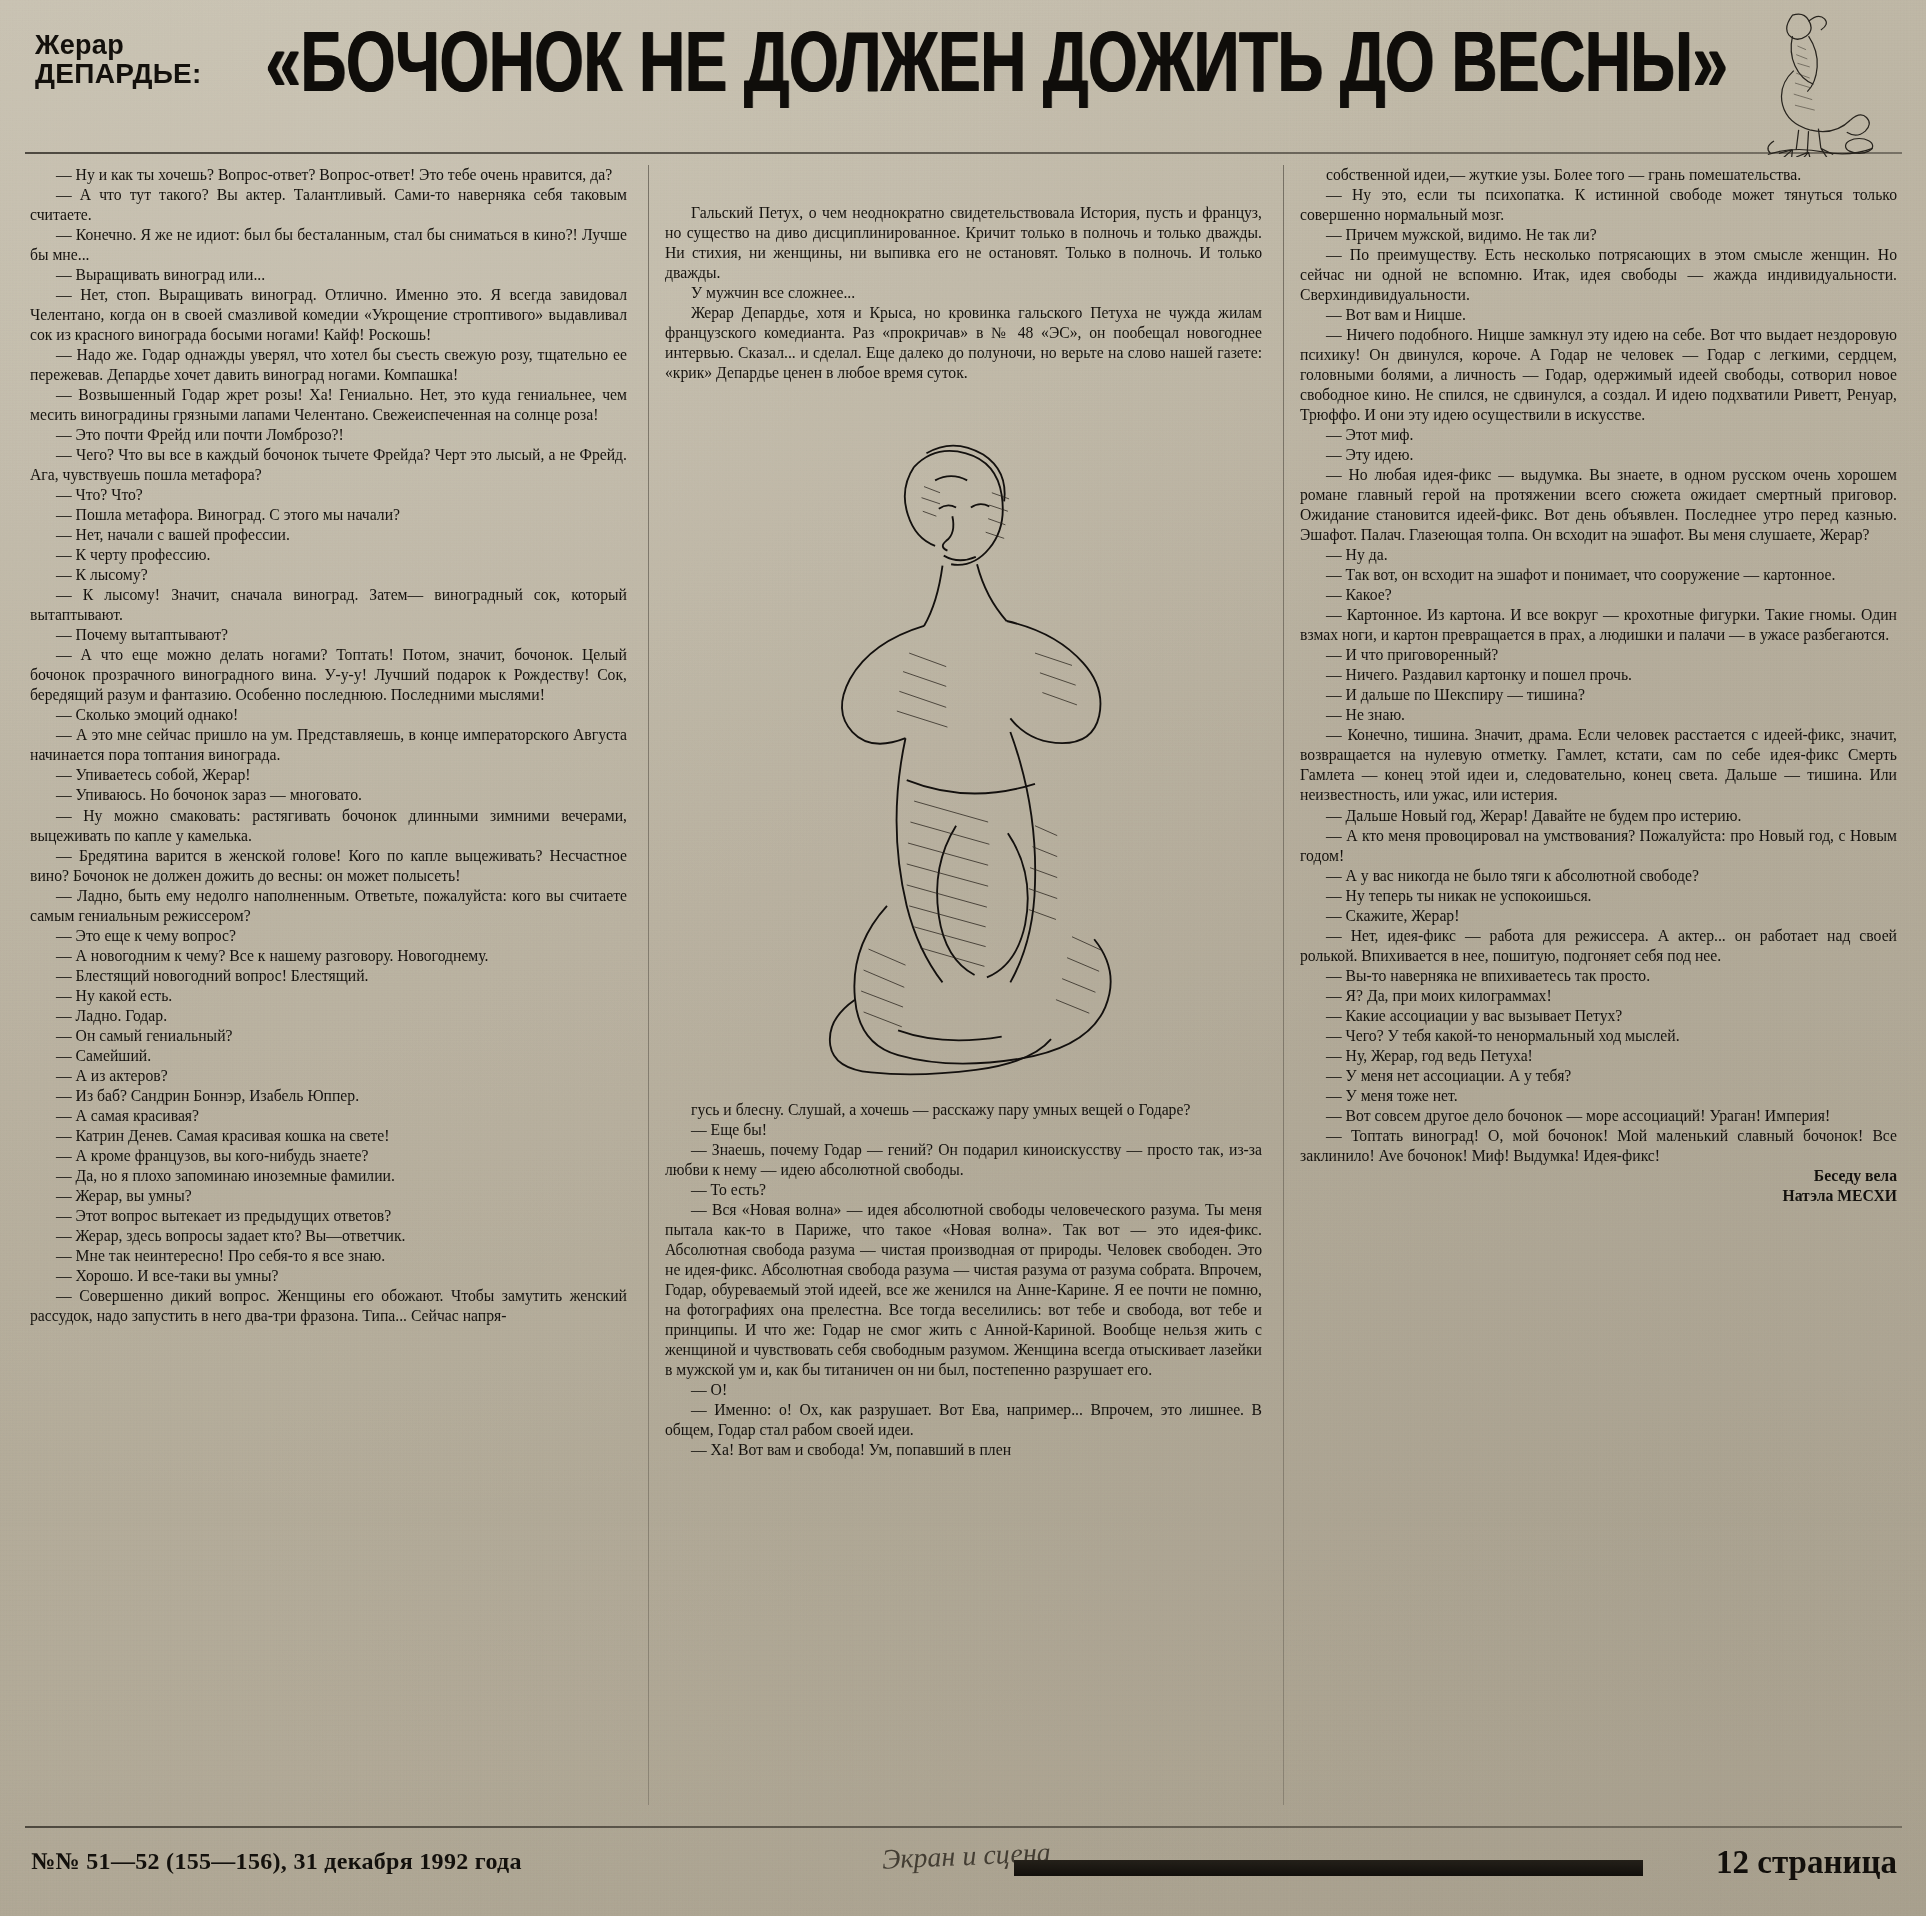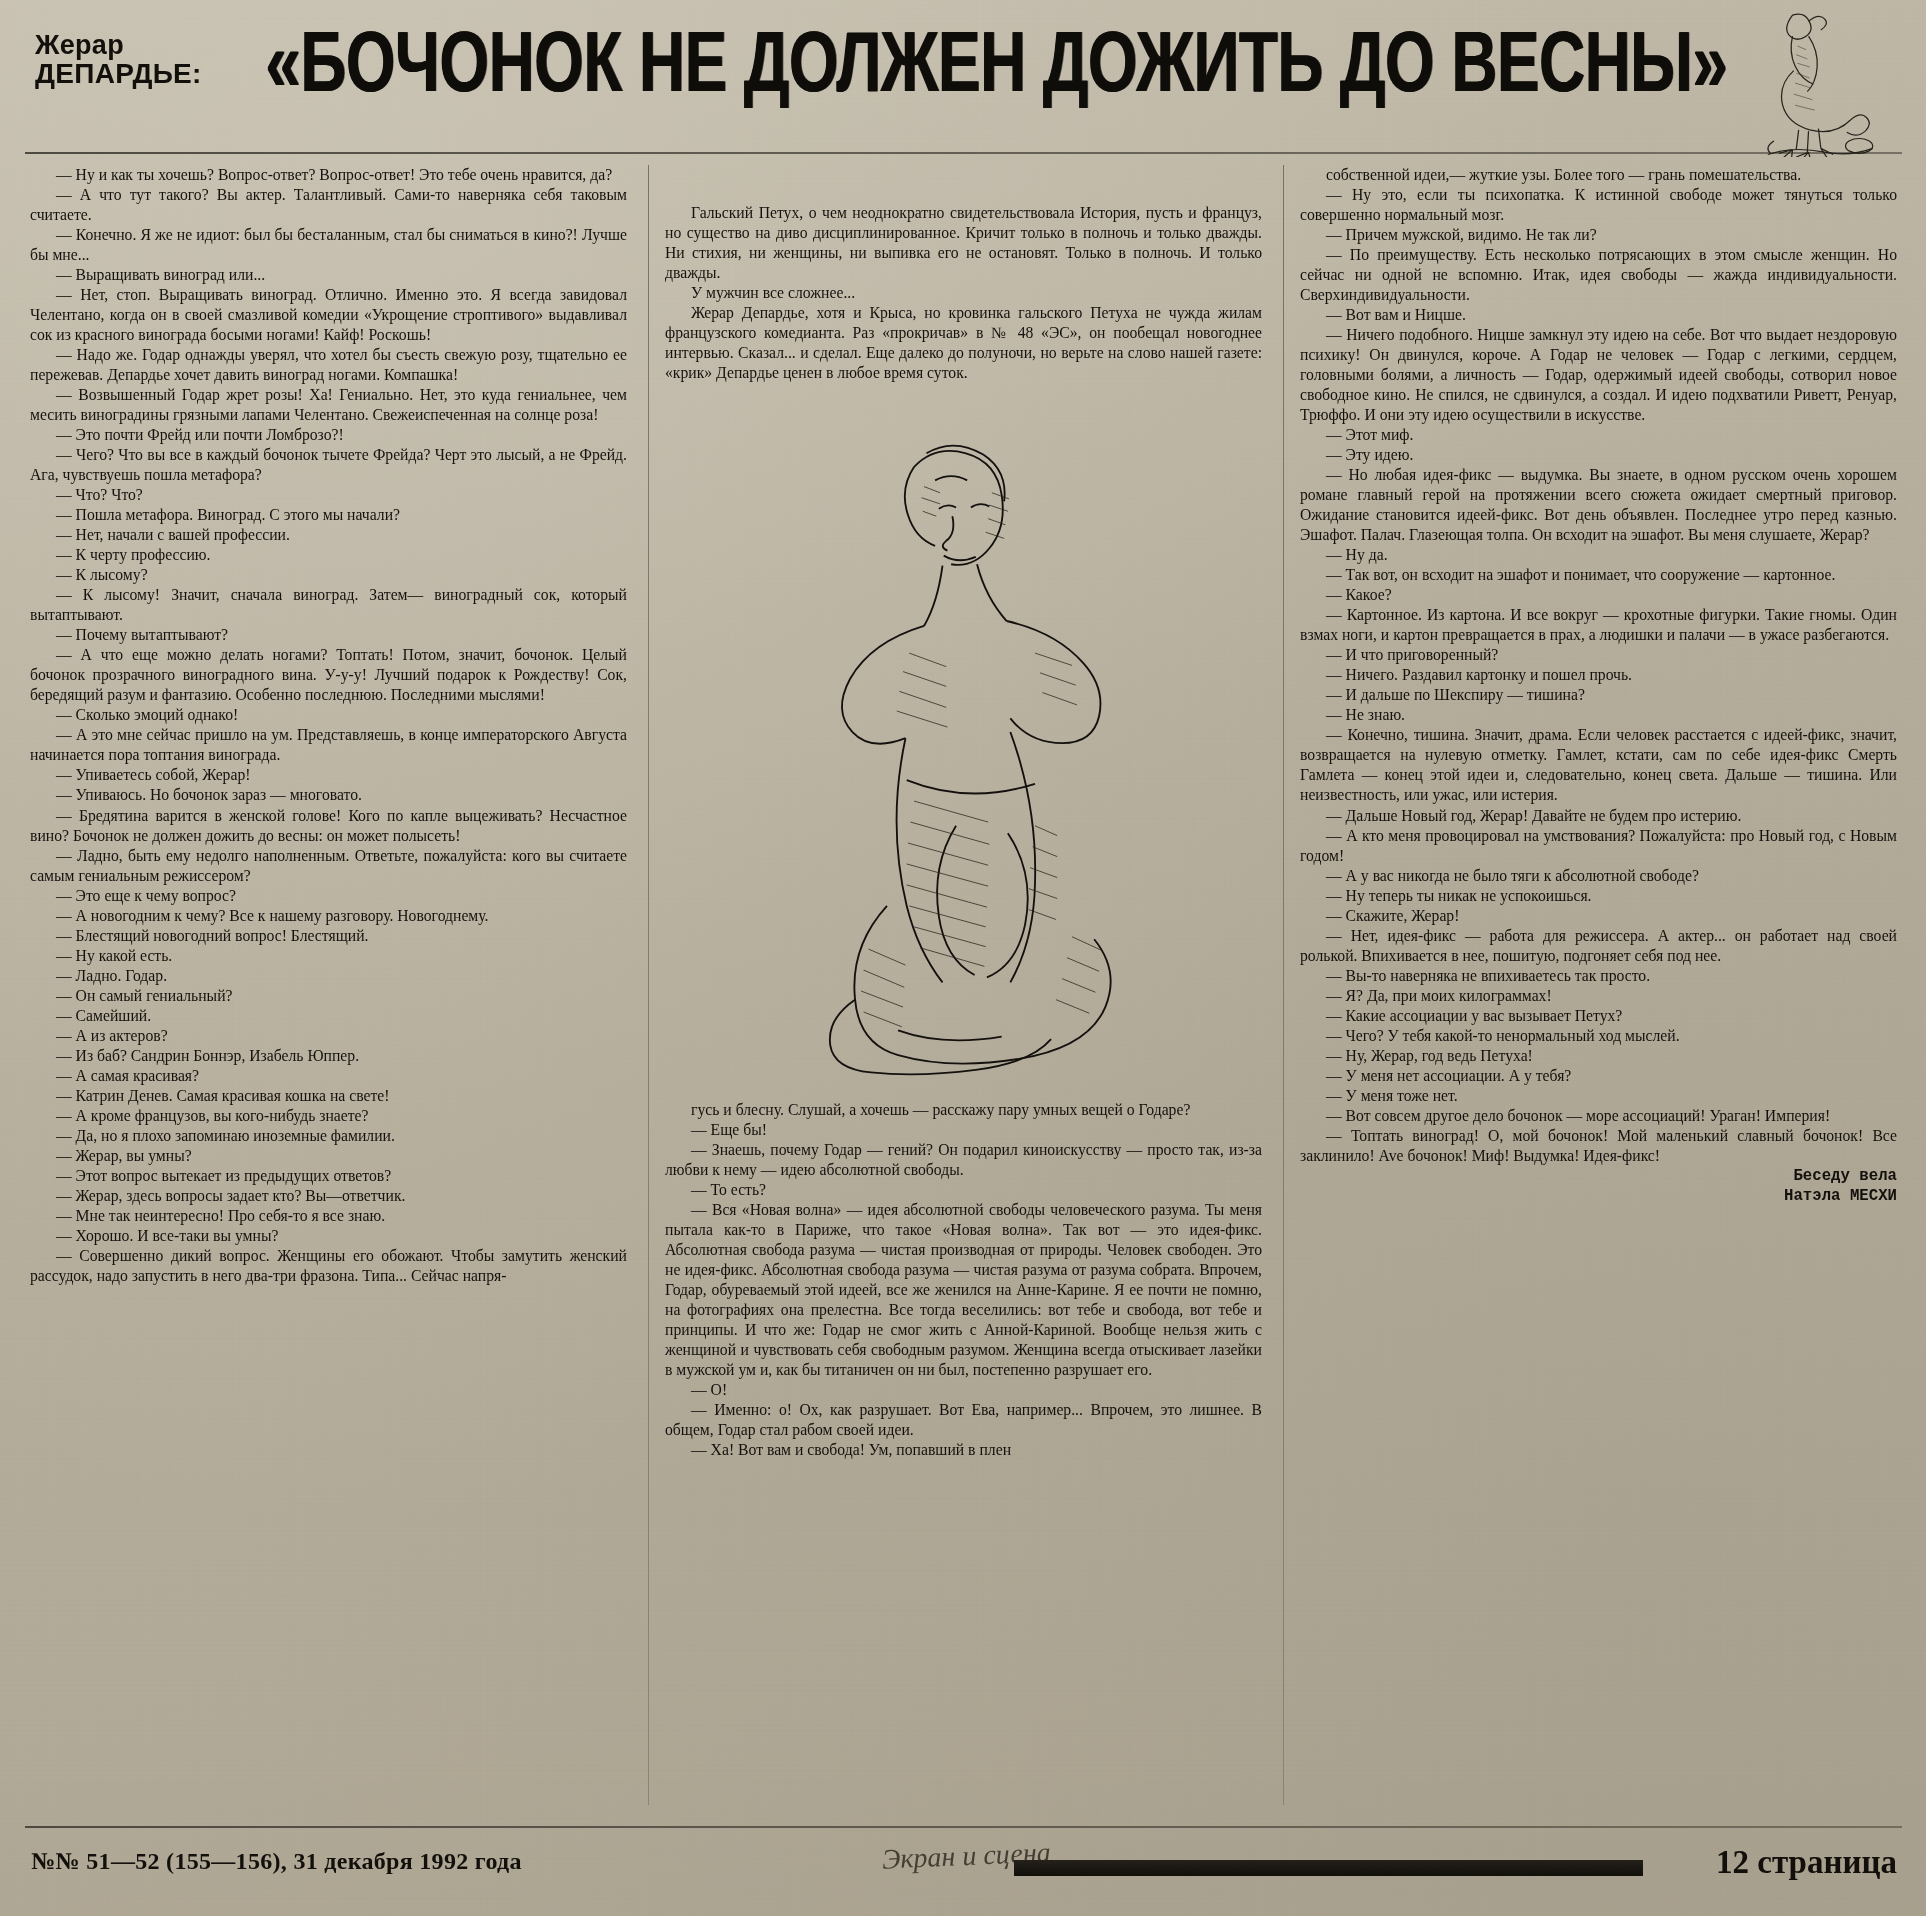--- a/index.html
+++ b/index.html
@@ -120,21 +120,21 @@
   .pagebar{
     position:absolute;right:259px;top:21px;width:629px;height:16px;
     background:linear-gradient(180deg,#2a261f,#15120e);
   }
   .pagenum{
     position:absolute;right:5px;top:5px;
     font-family:"Liberation Serif", serif;
     font-size:33px;font-weight:bold;color:#15120e;
   }
   .sign{
-    text-align:right;font-weight:bold;margin-top:6.2px;text-indent:0;font-family:Liberation Mono, monospace;
+    text-align:right;font-weight:bold;margin-top:6.2px;text-indent:0;
   }
 </style>
 </head>
 <body>
 
 <div class="sheet"></div>
 
 <div class="content">
 
   <div class="masthead">
@@ -189,20 +189,21 @@
         <p class="q">— Нет, начали с вашей профессии.</p>
         <p>— К черту профессию.</p>
         <p>— К лысому?</p>
         <p>— К лысому! Значит, сначала виноград. Затем— виноградный сок, который вытаптывают.</p>
         <p class="q">— Почему вытаптывают?</p>
         <p>— А что еще можно делать ногами? Топтать! Потом, значит, бочонок. Целый бочонок прозрачного виноградного вина. У-у-у! Лучший подарок к Рождеству! Сок, бередящий разум и фантазию. Особенно последнюю. Последними мыслями!</p>
         <p>— Сколько эмоций однако!</p>
         <p>— А это мне сейчас пришло на ум. Представляешь, в конце императорского Августа начинается пора топтания винограда.</p>
         <p class="q">— Упиваетесь собой, Жерар!</p>
         <p>— Упиваюсь. Но бочонок зараз — многовато.</p>
+        <p class="q">— Ну можно смаковать: растягивать бочонок длинными зимними вечерами, выцеживать по капле у камелька.</p>
         <p class="q">— Бредятина варится в женской голове! Кого по капле выцеживать? Несчастное вино? Бочонок не должен дожить до весны: он может полысеть!</p>
         <p class="q">— Ладно, быть ему недолго наполненным. Ответьте, пожалуйста: кого вы считаете самым гениальным режиссером?</p>
         <p>— Это еще к чему вопрос?</p>
         <p class="q">— А новогодним к чему? Все к нашему разговору. Новогоднему.</p>
         <p>— Блестящий новогодний вопрос! Блестящий.</p>
         <p>— Ну какой есть.</p>
         <p>— Ладно. Годар.</p>
         <p class="q">— Он самый гениальный?</p>
         <p>— Самейший.</p>
         <p class="q">— А из актеров?</p>

